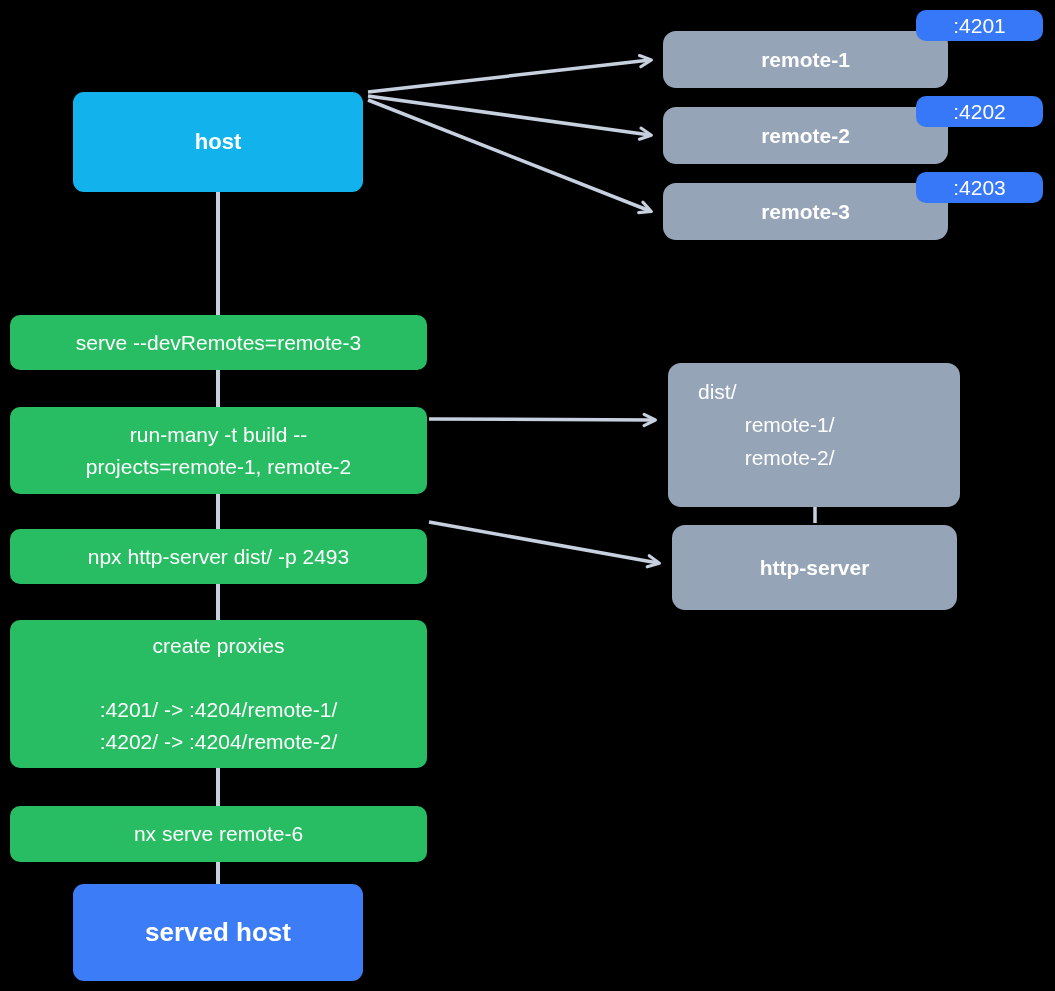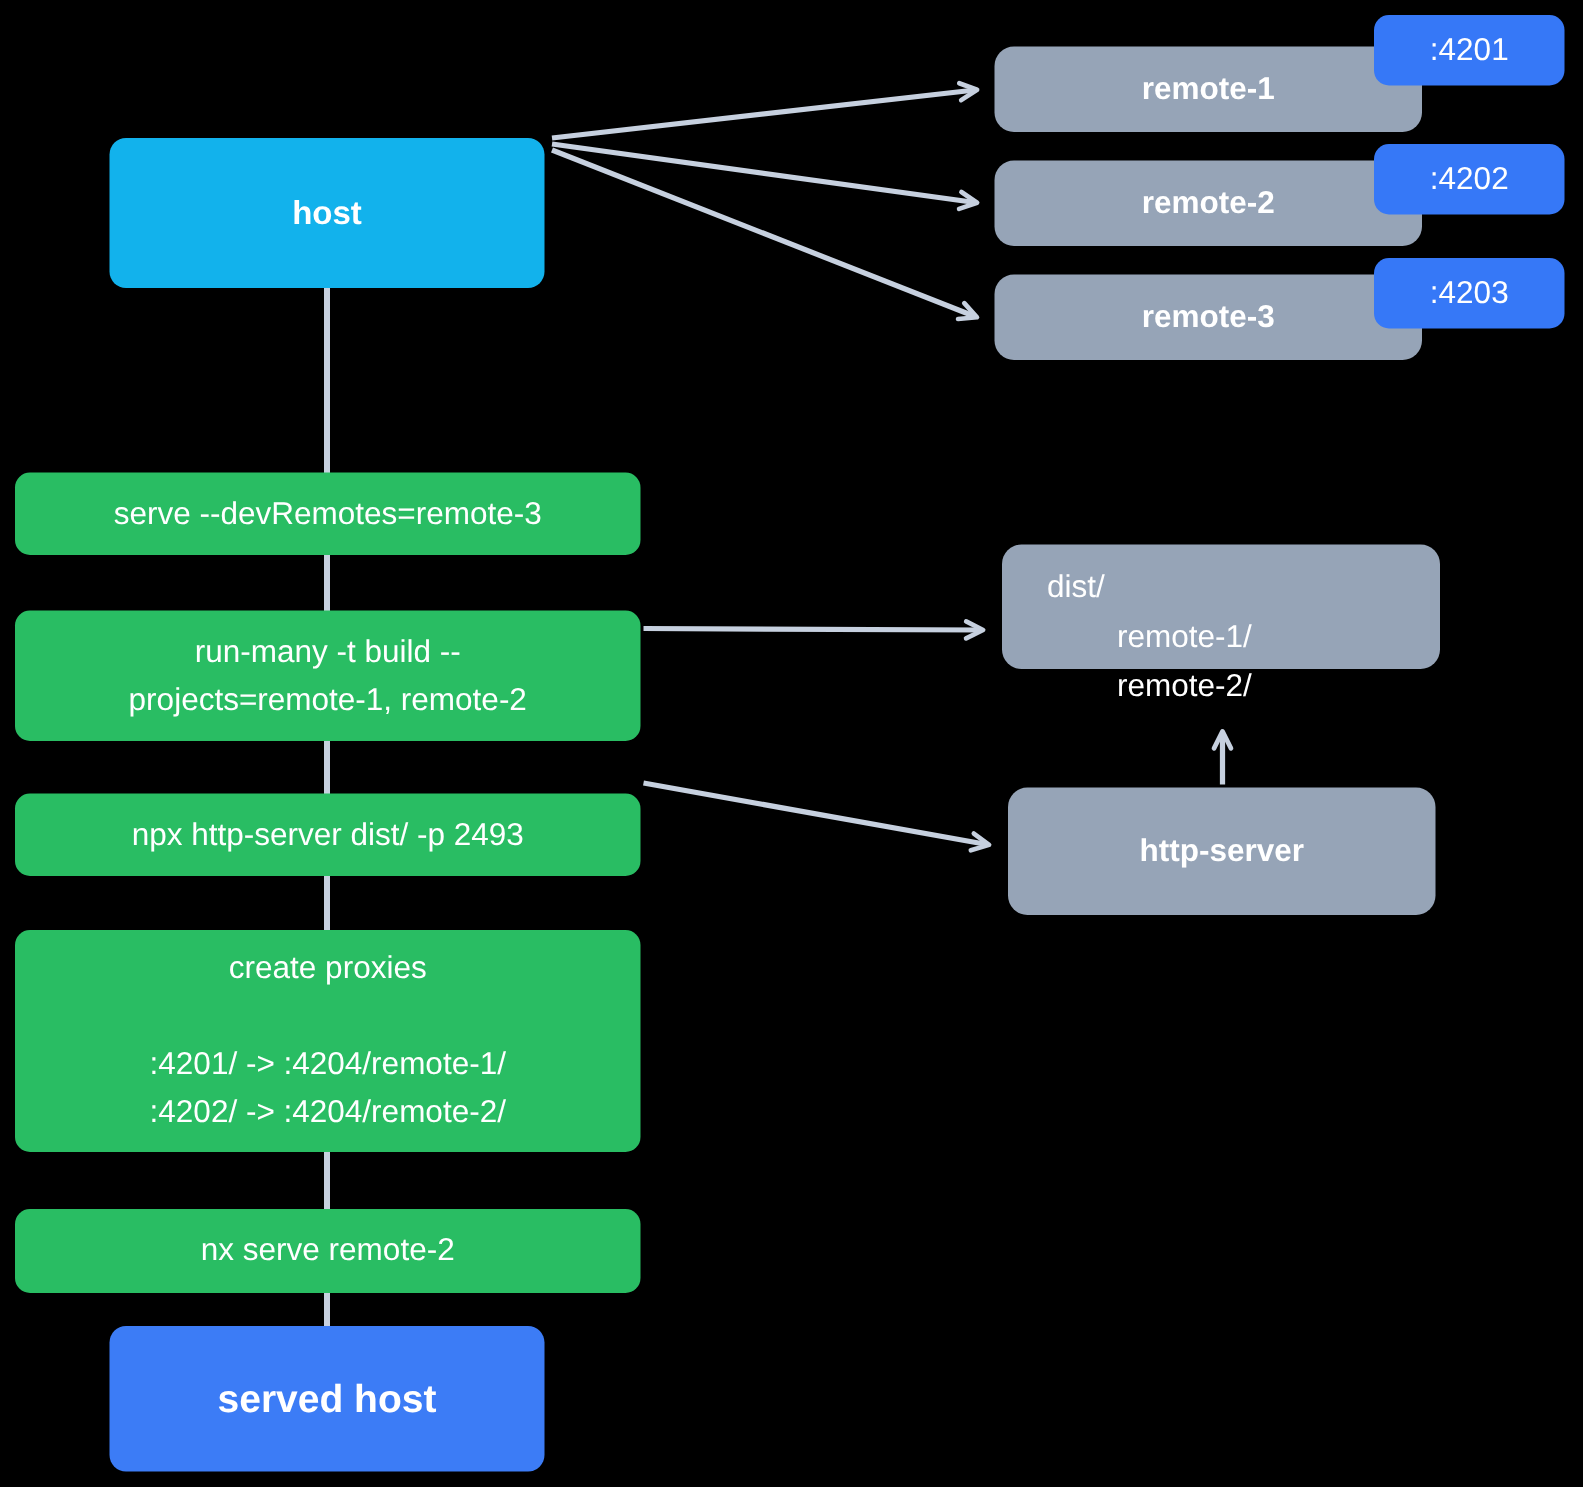--- a/index.html
+++ b/index.html
@@ -26,32 +26,32 @@
   }
   .host {
     left: 73px; top: 45px; width: 290px; height: 100px;
     background: #12b2ec; font-weight: bold; font-size: 22px; margin-top: 47px;
   }
   .remote {
     left: 663px; width: 285px; height: 57px;
     background: #96a4b7; font-weight: bold; font-size: 21px; border-radius: 13px;
   }
   .badge {
-    left: 916px; width: 127px; height: 47px;
+    left: 916px; width: 127px; height: 31px;
     background: #3678f7; font-size: 21px; border-radius: 10px;
   }
   .cmd {
     left: 10px; width: 417px;
     background: #29bd63; font-size: 21px;
     text-align: center; white-space: pre-line; line-height: 32px;
     border-radius: 10px;
     margin-top: 32px;
   }
   .dist {
-    left: 668px; top: 363px; width: 292px; height: 83px;
+    left: 668px; top: 363px; width: 292px; height: 144px;
     background: #96a4b7; font-size: 21px;
     justify-content: flex-start; align-items: flex-start;
     padding: 12px 0 0 30px;
     white-space: pre; line-height: 33px; border-radius: 13px;
   }
   .http {
     left: 672px; top: 525px; width: 285px; height: 85px;
     background: #96a4b7; font-weight: bold; font-size: 21px; border-radius: 13px; text-align: right;
   }
   .served {
@@ -98,21 +98,21 @@
   <div class="node cmd" style="top:375px;height:87px">run-many -t build --
 projects=remote-1, remote-2</div>
 
   <div class="node cmd" style="top:497px;height:55px">npx http-server dist/ -p 2493</div>
 
   <div class="node cmd" style="top:588px;height:148px">create proxies
 
 :4201/ -&gt; :4204/remote-1/
 :4202/ -&gt; :4204/remote-2/</div>
 
-  <div class="node cmd" style="top:774px;height:56px">nx serve remote-2</div>
+  <div class="node cmd" style="top:774px;height:56px">nx serve remote-6</div>
 
   <div class="node dist">dist/
         remote-1/
         remote-2/</div>
 
   <div class="node http">http-server</div>
 
   <div class="node served">served host</div>
 
 </div>

